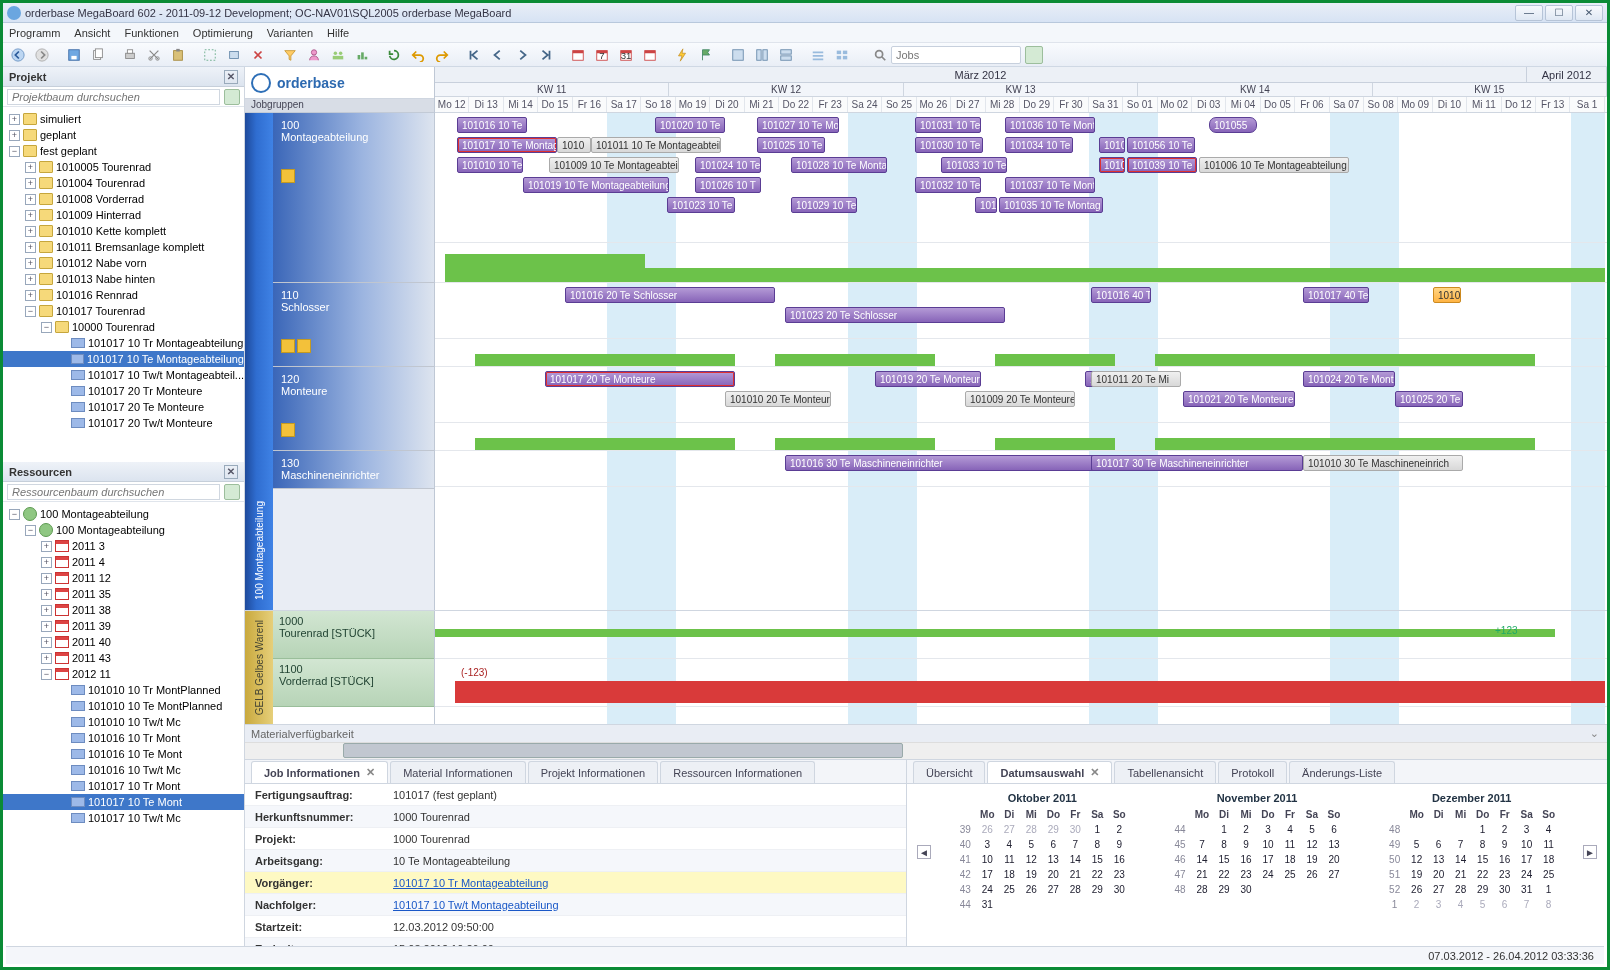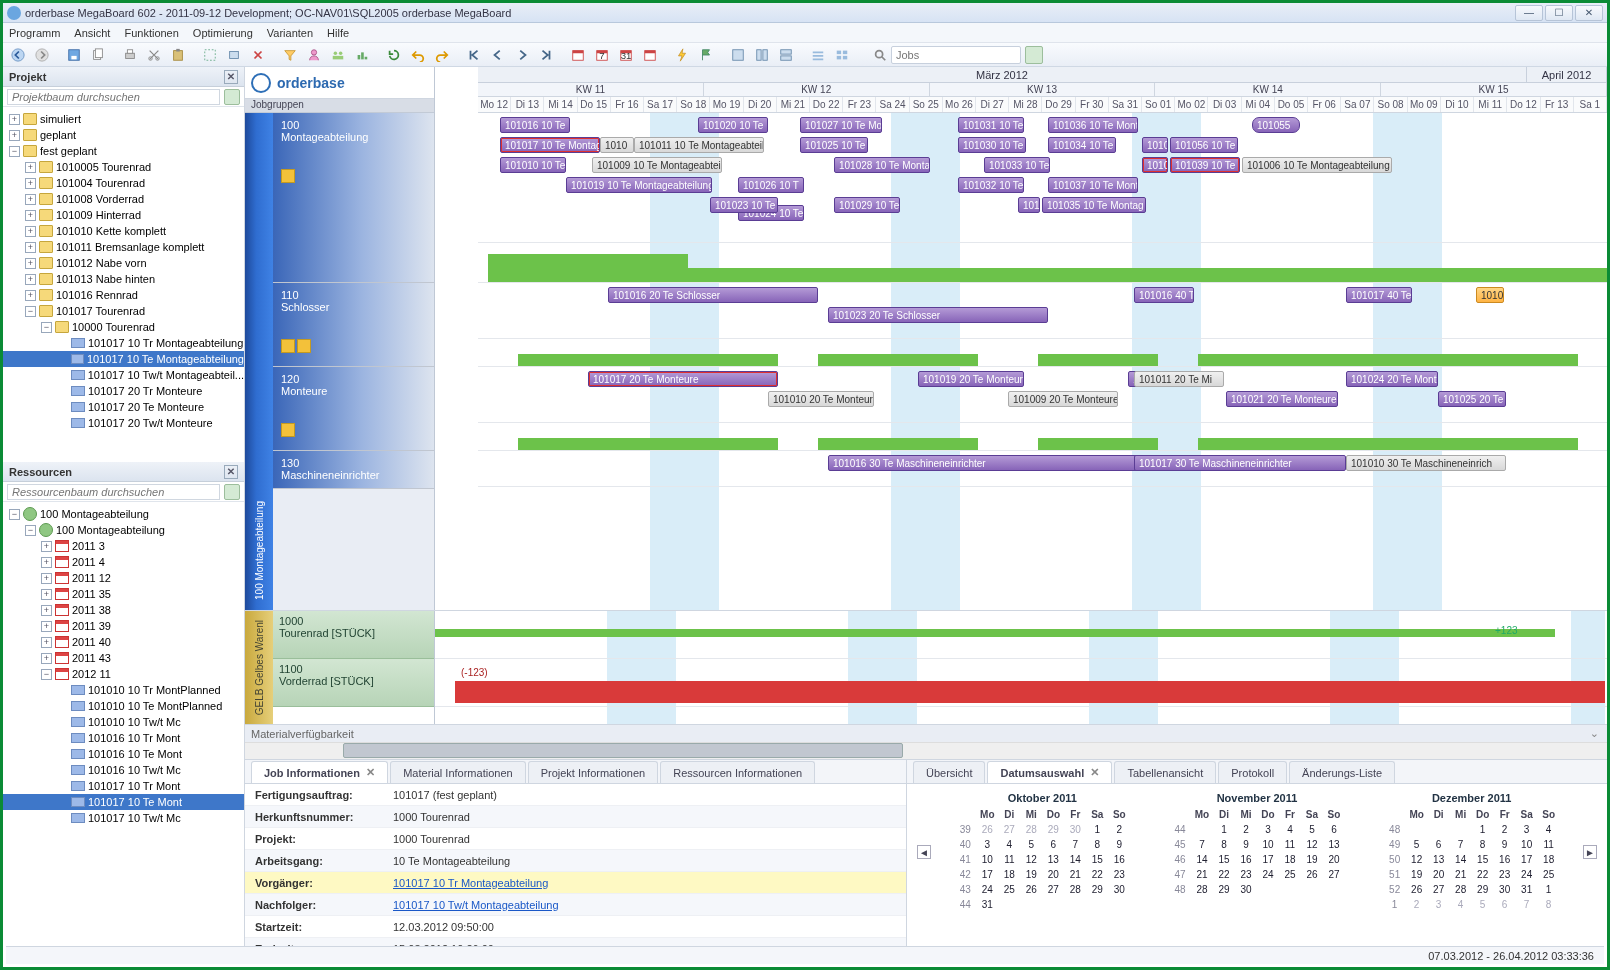--- a/index.html
+++ b/index.html
@@ -27,21 +27,21 @@
 .tree { flex:1; overflow:auto; background:#fff; padding:4px 0;}
 .tree .node { display:flex; align-items:center; height:16px; padding-left:6px; white-space:nowrap; gap:3px;}
 .tree .node .tgl{width:11px;height:11px;border:1px solid #98a7bb;display:inline-flex;align-items:center;justify-content:center;font-size:9px;color:#556;line-height:1;}
 .tree .node .spacer{width:11px;display:inline-block;}
 .tree .node .fld{width:14px;height:12px;background:#f6d97a;border:1px solid #c6a63c;border-radius:1px;}
 .tree .node .itm{width:14px;height:10px;background:#9db9e8;border:1px solid #6d8cc0;}
 .tree .node .cal{width:14px;height:12px;background:#fff;border:1px solid #c33;position:relative;}
 .tree .node .cal::before{content:"";position:absolute;top:0;left:0;right:0;height:3px;background:#d44;}
 .tree .node.sel{background:#3e77c9;color:#fff;}
 .right-col { flex:1; display:flex; flex-direction:column; overflow:hidden;}
-.gantt-area { flex:1; display:flex; overflow:hidden; position:relative;gap:43px;}
+.gantt-area { flex:1; display:flex; overflow:hidden; position:relative;}
 .gantt-left { width:190px; background:#e9edf4; border-right:1px solid #bfc8d5; display:flex; flex-direction:column;}
 .gantt-left .logo { height:32px; background:#fff;display:flex;align-items:center;padding-left:6px;border-bottom:1px solid #cfd6e0;}
 .gantt-left .logo .ob{width:20px;height:20px;border:2px solid #2e6fb7;border-radius:50%;margin-right:6px;}
 .gantt-left .logo .txt{color:#2c69b0;font-weight:bold;font-size:14px;}
 .gantt-left .jglabel{height:14px;background:#d8dde6;font-size:10px;color:#445;padding-left:6px;border-bottom:1px solid #c2cad6;}
 .gantt-left .groups{flex:1;display:flex;position:relative;}
 .gantt-left .rail{width:28px;background:linear-gradient(90deg,#1e4a9b,#2f6dd0 40%,#3f82e5);display:flex;align-items:flex-end;justify-content:center;color:#fff;font-size:10px;padding-bottom:12px;transform:rotate(0);}
 .gantt-left .grouplist{flex:1;}
 .gantt-left .group{padding:6px 8px;border-bottom:1px solid #c0c6d0;background:linear-gradient(90deg,#3a66b8,#9bb4e0 55%,#dde4ef);color:#fff;}
 .gantt-left .group .num{font-weight:normal;}
@@ -668,21 +668,21 @@
               <div class="task" style="left: 220px; width: 70px; top: 4px;">101020 10 Te</div>
               <div class="task" style="left: 322px; width: 82px; top: 4px;">101027 10 Te Montageabt</div>
               <div class="task" style="left: 480px; width: 66px; top: 4px;">101031 10 Te</div>
               <div class="task" style="left: 570px; width: 90px; top: 4px;">101036 10 Te Montageabteil</div>
               <div class="task" style="left: 774px; width: 48px; top: 4px; border-radius: 7px;">101055</div>
               <div class="task red-b" style="left: 22px; width: 100px; top: 24px;">101017 10 Te Montage</div>
               <div class="task gray" style="left: 122px; width: 34px; top: 24px;">1010</div>
               <div class="task gray" style="left: 156px; width: 130px; top: 24px;">101011 10 Te Montageabteilung</div>
               <div class="task" style="left: 22px; width: 66px; top: 44px;">101010 10 Te Mi</div>
               <div class="task gray" style="left: 114px; width: 130px; top: 44px;">101009 10 Te Montageabteilu</div>
-              <div class="task" style="left: 260px; width: 66px; top: 44px; margin-top: 48px;">101024 10 Te</div>
+              <div class="task" style="left: 260px; width: 66px; top: 44px;">101024 10 Te</div>
               <div class="task" style="left: 356px; width: 96px; top: 44px;">101028 10 Te Montag</div>
               <div class="task" style="left: 506px; width: 66px; top: 44px;">101033 10 Te</div>
               <div class="task red-b" style="left: 664px; width: 26px; top: 44px;">1010</div>
               <div class="task red-b" style="left: 692px; width: 70px; top: 44px;">101039 10 Te</div>
               <div class="task gray" style="left: 764px; width: 150px; top: 44px;">101006 10 Te Montageabteilung</div>
               <div class="task" style="left: 322px; width: 68px; top: 24px;">101025 10 Te</div>
               <div class="task" style="left: 480px; width: 68px; top: 24px;">101030 10 Te</div>
               <div class="task" style="left: 570px; width: 68px; top: 24px;">101034 10 Te</div>
               <div class="task" style="left: 664px; width: 26px; top: 24px;">1010</div>
               <div class="task" style="left: 692px; width: 68px; top: 24px;">101056 10 Te</div>

